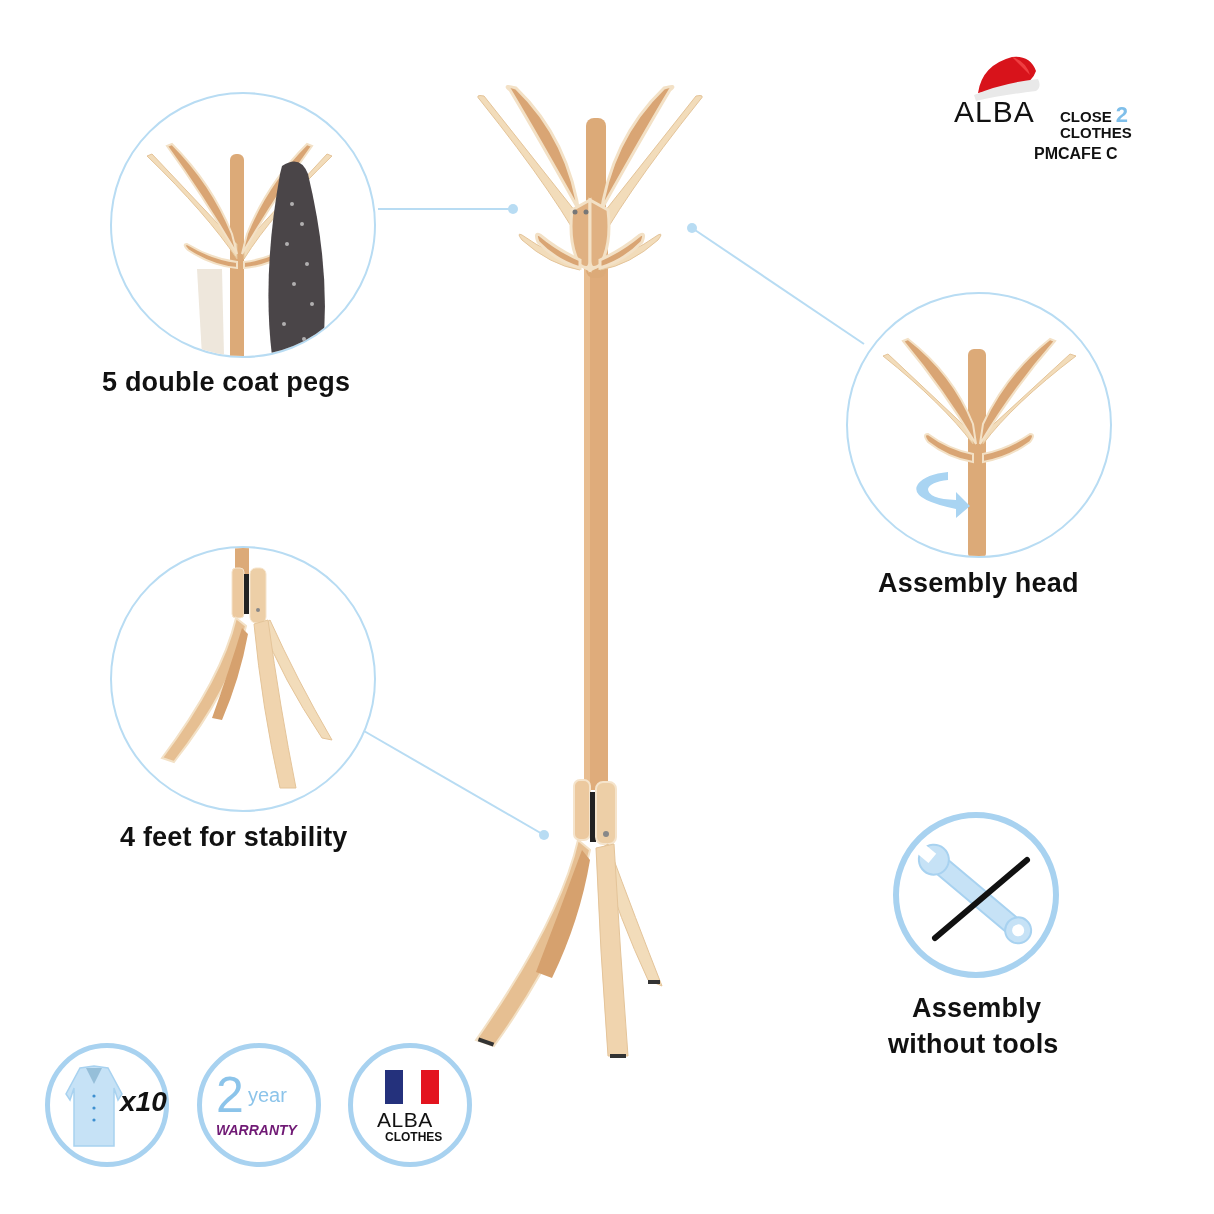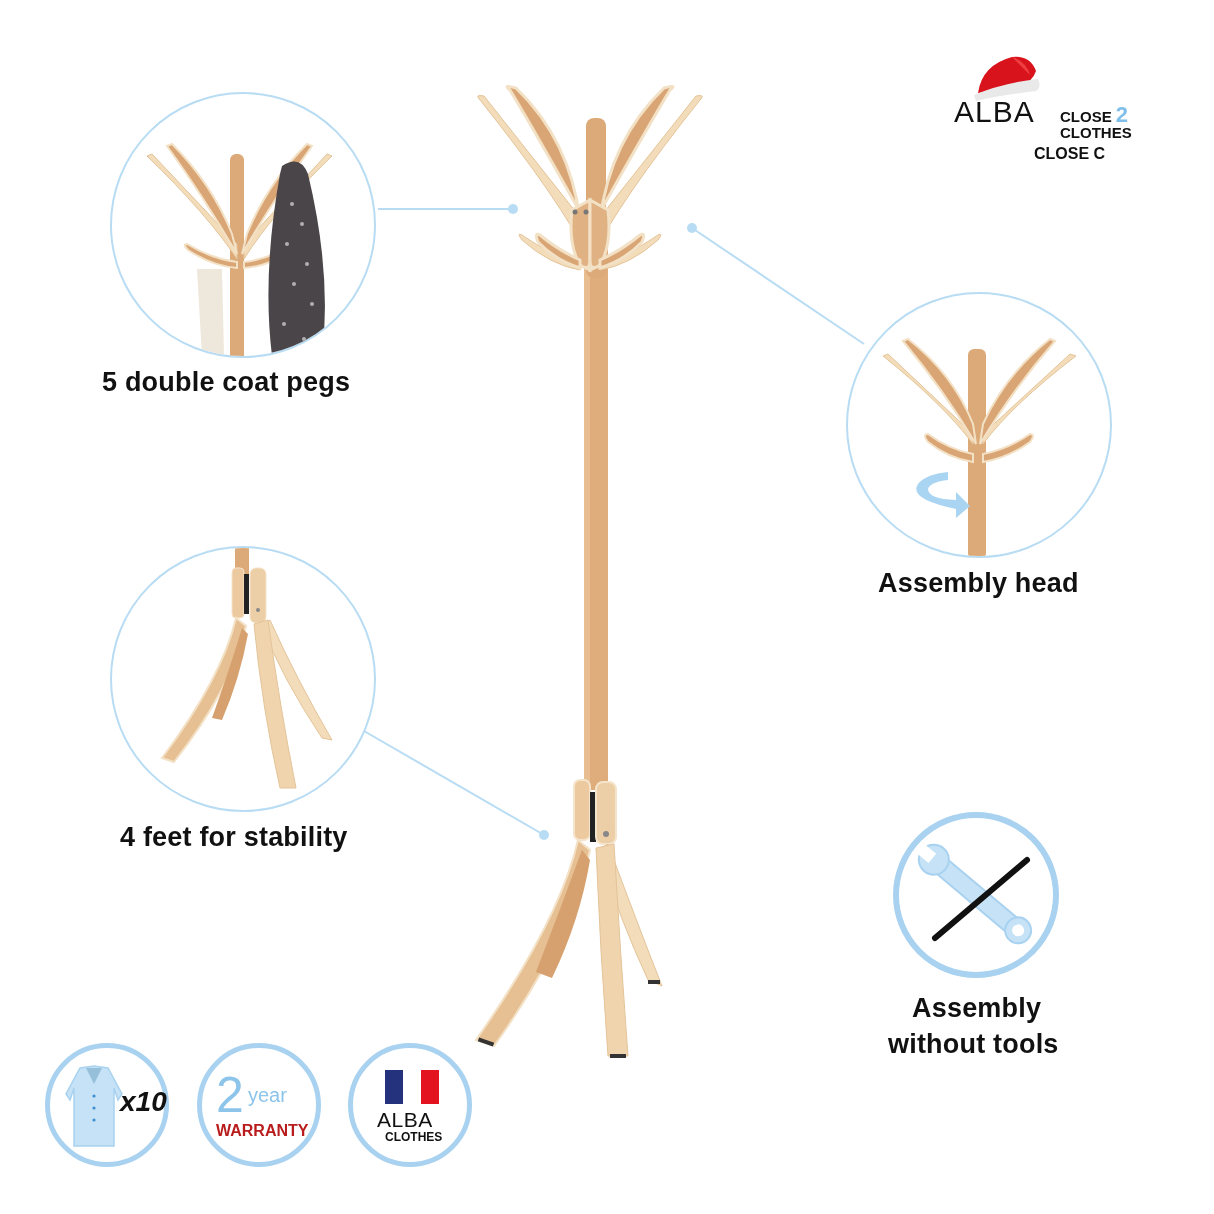--- a/index.html
+++ b/index.html
@@ -137,37 +137,37 @@
     <path d="M40 2 Q54 6 58 20 Q50 12 40 2 Z" fill="#ff5c5c" opacity="0.6"></path>
     <path d="M2 40 Q30 28 66 24 Q70 32 64 36 Q30 40 4 46 Z" fill="#e9e9e9"></path>
   </svg>
   <div class="brand-alba" style="left:4px;top:40px;">ALBA</div>
   <div class="c2c" style="left:110px;top:36px;">
     <span>CLOSE</span>
     <span style="color:#7fbfea;font-size:22px;">2</span><br>
     <span>CLOTHES</span>
   </div>
 </div>
-<div class="model" style="left:1034px;top:145px;">CLOSE C</div>
+<div class="model" style="left:1034px;top:145px;">PMCAFE C</div>
 
 <div class="badge" style="left:45px;top:1043px;width:124px;height:124px;">
   <svg class="abs" style="left:12px;top:16px" width="64" height="84" viewBox="0 0 64 84">
     <path d="M18 4 L32 2 L46 4 L60 30 L56 36 L52 24 L52 82 L12 82 L12 24 L8 36 L4 30 Z" fill="#c6e2f6" stroke="#a8d2f0" stroke-width="1.5"></path>
     <path d="M24 4 L32 20 L40 4 Z" fill="#96bfd9"></path>
     <circle cx="32" cy="32" r="1.6" fill="#3d8fd0"></circle>
       <circle cx="32" cy="44" r="1.6" fill="#3d8fd0"></circle>
       <circle cx="32" cy="56" r="1.6" fill="#3d8fd0"></circle>
   </svg>
   <div class="abs" style="left:70px;top:38px;font-weight:bold;font-style:italic;font-size:28px;color:#111;">x10</div>
 </div>
 
 <div class="badge" style="left:197px;top:1043px;width:124px;height:124px;">
   <div class="abs" style="left:14px;top:18px;font-size:50px;color:#8cc4ea;font-weight:normal;">2</div>
   <div class="abs" style="left:46px;top:36px;font-size:20px;color:#8cc4ea;">year</div>
-  <div class="abs" style="left:14px;top:74px;font-size:16px;font-weight:bold;color:#b91c1c;">WARRANTY</div>
+  <div class="abs" style="left:14px;top:74px;font-size:14px;font-weight:bold;color:#701a75;font-style:italic;">WARRANTY</div>
 </div>
 
 <div class="badge" style="left:348px;top:1043px;width:124px;height:124px;">
   <svg class="abs" style="left:32px;top:22px" width="54" height="34" viewBox="0 0 54 34">
     <rect x="0" y="0" width="18" height="34" fill="#24317c"></rect>
     <rect x="18" y="0" width="18" height="34" fill="#ffffff"></rect>
     <rect x="36" y="0" width="18" height="34" fill="#e3141f"></rect>
   </svg>
   <div class="abs" style="left:24px;top:60px;font-size:21px;color:#111;letter-spacing:0.5px;">ALBA</div>
   <div class="abs" style="left:32px;top:82px;font-size:12px;font-weight:bold;color:#111;">CLOTHES</div>

